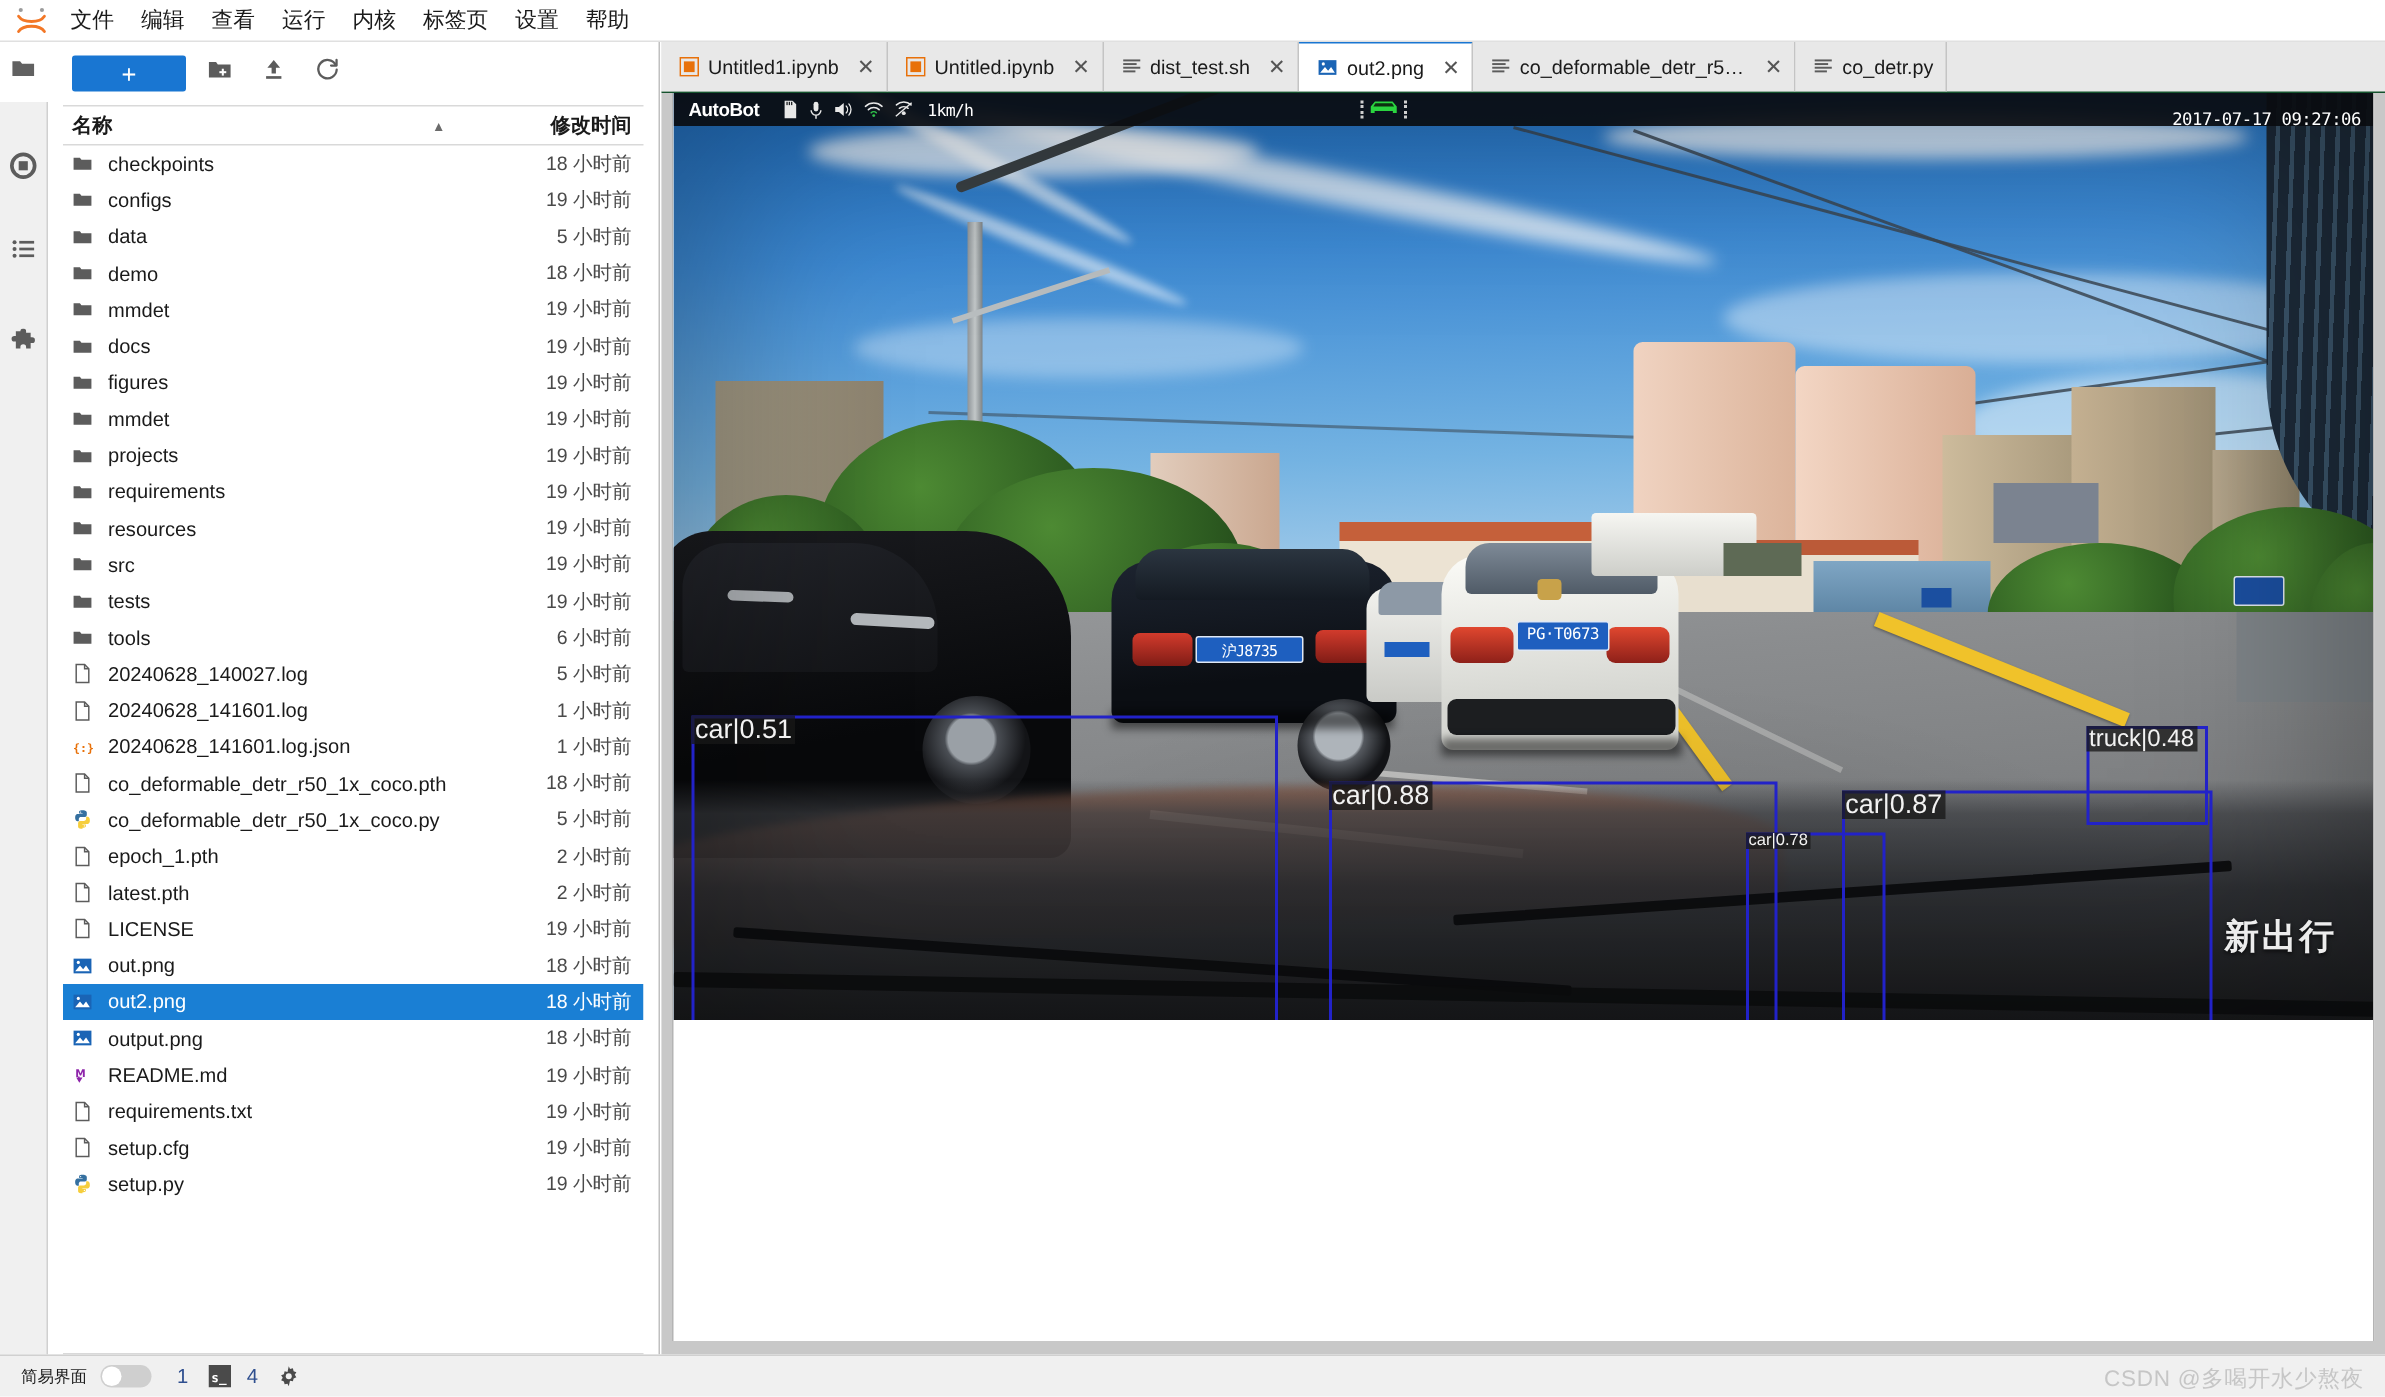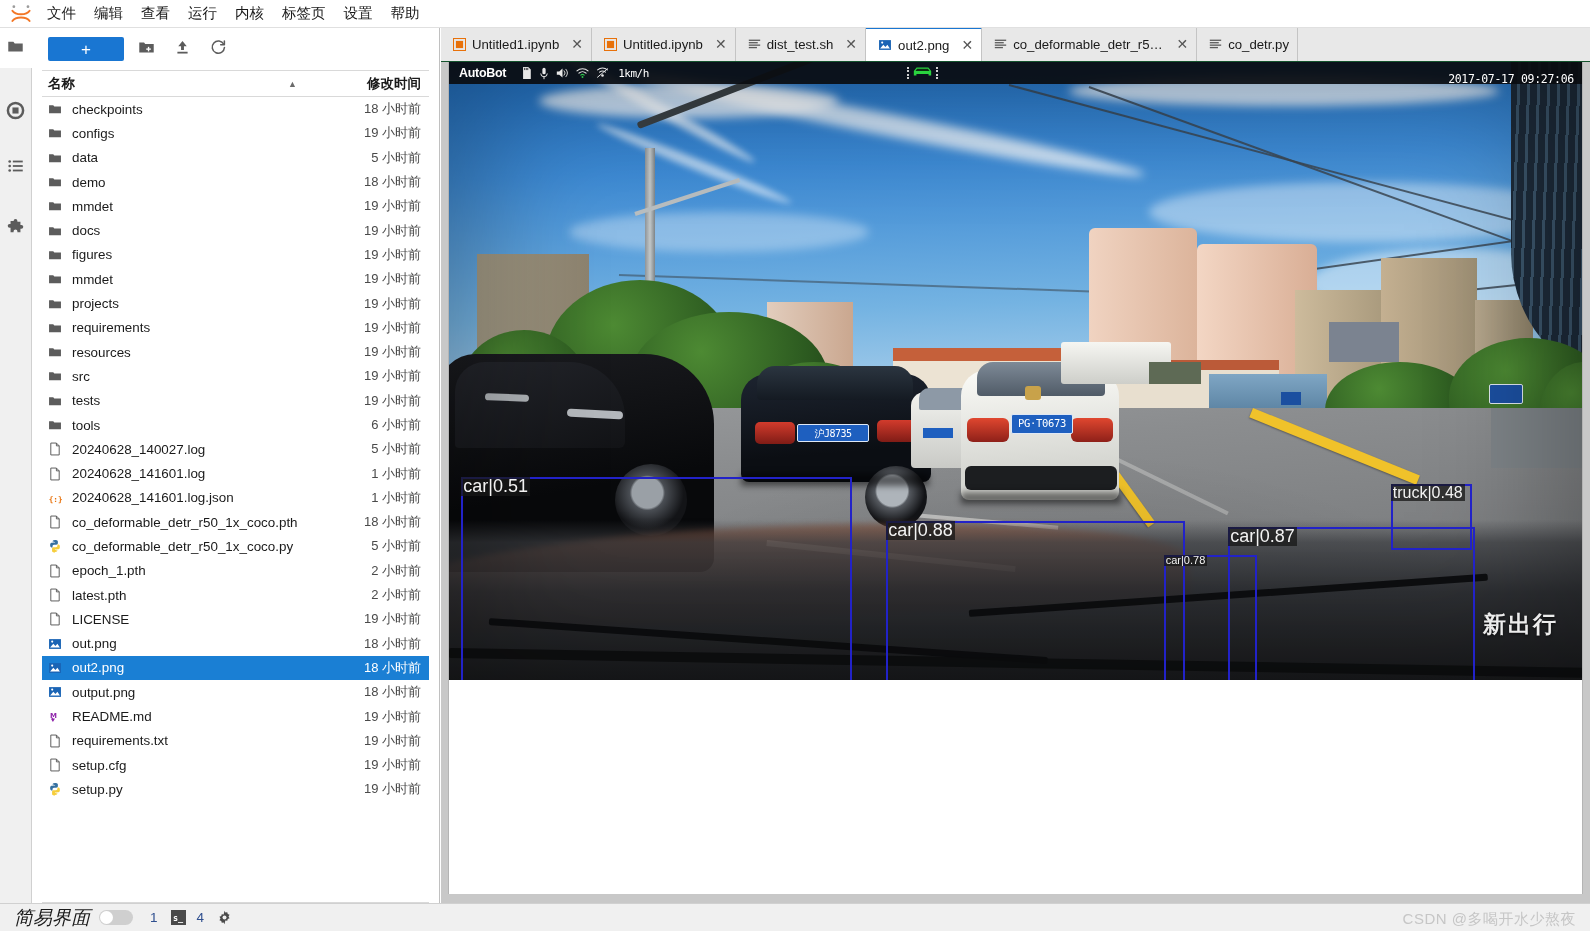--- a/index.html
+++ b/index.html
@@ -101,21 +101,21 @@
   .frow .fmtime {
     width: 112px; text-align: right; padding-right: 8px; font-size: 13px;
     color: #4a4a4a; white-space: nowrap;
   }
   .frow.sel .fmtime { color: #fff; }
   #statusbar {
     position: absolute; left: 0; bottom: 0; width: 1590px; height: 28px;
     background: #f0f0f0; border-top: 1px solid #d0d0d0;
     display: flex; align-items: center; padding-left: 14px; gap: 9px;
   }
-  #statusbar .sb-label { font-size: 19px; color: #1a1a1a; font-style: italic; }
+  #statusbar .sb-label { font-size: 11px; color: #1a1a1a; }
   #toggle {
     width: 34px; height: 15px; border-radius: 8px; background: #cfcfcf;
     position: relative; cursor: pointer;
   }
   #toggle::after {
     content: ""; position: absolute; left: 1px; top: 1px; width: 13px;
     height: 13px; border-radius: 50%; background: #fff;
   }
   .sb-num { font-size: 13.5px; color: #2f4f8f; margin-left: 8px; }
   .sb-ic { display: flex; align-items: center; cursor: pointer; }

